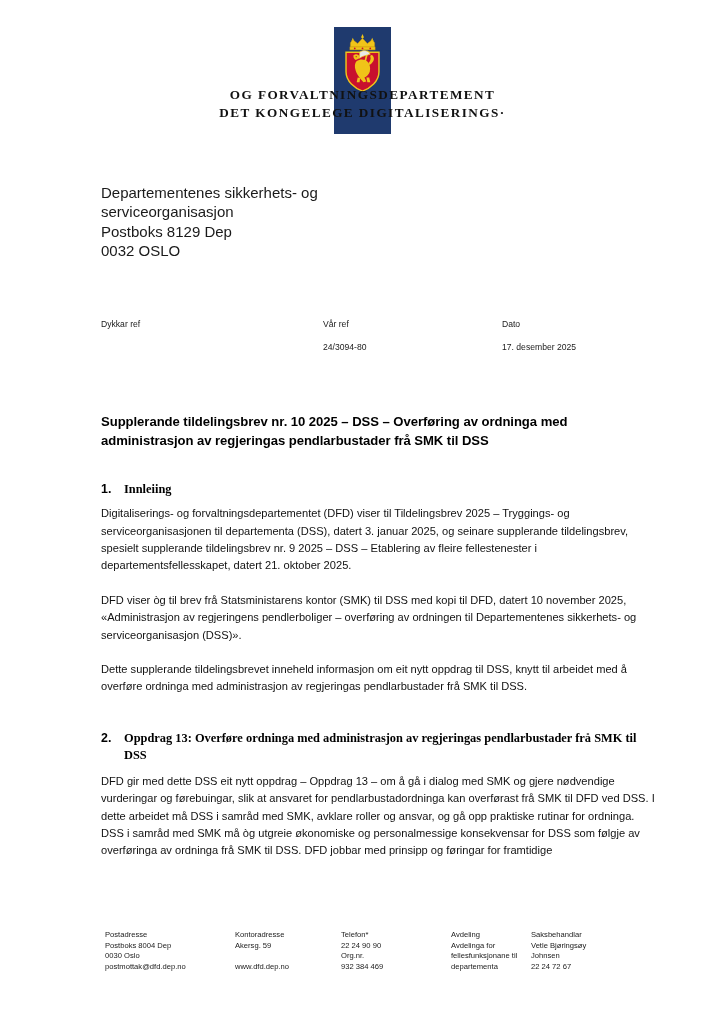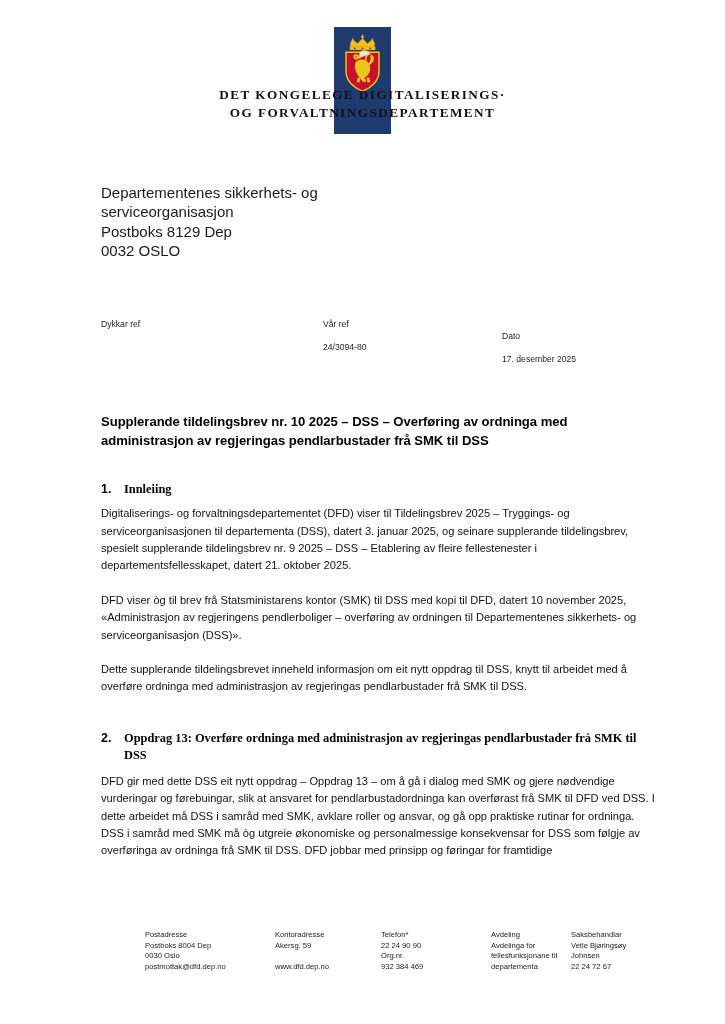--- a/index.html
+++ b/index.html
@@ -83,21 +83,21 @@
     width: 560px;
     font-size: 8.6px;
     color: #1a1a1a;
   }
   .ref-col {
     position: absolute;
     top: 0;
   }
   .ref-col.c1 { left: 0px; }
   .ref-col.c2 { left: 222px; }
-  .ref-col.c3 { left: 401px; margin-top: 12px; }
+  .ref-col.c3 { left: 401px; }
   .ref-label { line-height: 12px; white-space: nowrap; }
   .ref-value { margin-top: 11px; line-height: 12px; white-space: nowrap; }
 
   
   .content {
     position: absolute;
     left: 101px;
     top: 412px;
     width: 556px;
   }
@@ -141,21 +141,21 @@
     width: 725px;
     height: 60px;
     font-size: 7.6px;
     line-height: 10.6px;
     color: #1a1a1a;
   }
   .f-col {
     position: absolute;
     top: 0;
   }
-  .f-col .ln { white-space: nowrap; margin-left: 40px; }
+  .f-col .ln { white-space: nowrap; }
   .f-col.fc1 { left: 105px; width: 125px; }
   .f-col.fc2 { left: 235px; width: 100px; }
   .f-col.fc3 { left: 341px; width: 105px; }
   .f-col.fc4 { left: 451px; width: 80px; }
   .f-col.fc5 { left: 531px; width: 110px; }
   .f-gap { height: 10.6px; }
 </style>
 </head>
 <body>
 
@@ -192,22 +192,22 @@
         <path d="M58 96 L60 106 L66 106 L64 96 Z"></path>
       </g>
 
       <g>
         <rect x="52" y="40" width="3.4" height="58" fill="#f0c419" transform="rotate(14 54 70)"></rect>
         <path d="M44 44 C52 38 62 40 66 48 C60 50 50 51 44 56 Z" fill="#e8e8e8" stroke="#f0c419" stroke-width="1.4"></path>
       </g>
     </svg>
 
     <div class="dept-name">
+      <span>OG FORVALTNINGSDEPARTEMENT</span>
       <span>DET KONGELEGE DIGITALISERINGS·</span>
-      <span>OG FORVALTNINGSDEPARTEMENT</span>
     </div>
   </div>
 
   <div class="recipient">
     <div>Departementenes sikkerhets- og</div>
     <div>serviceorganisasjon</div>
     <div>Postboks 8129 Dep</div>
     <div>0032 OSLO</div>
   </div>
 

